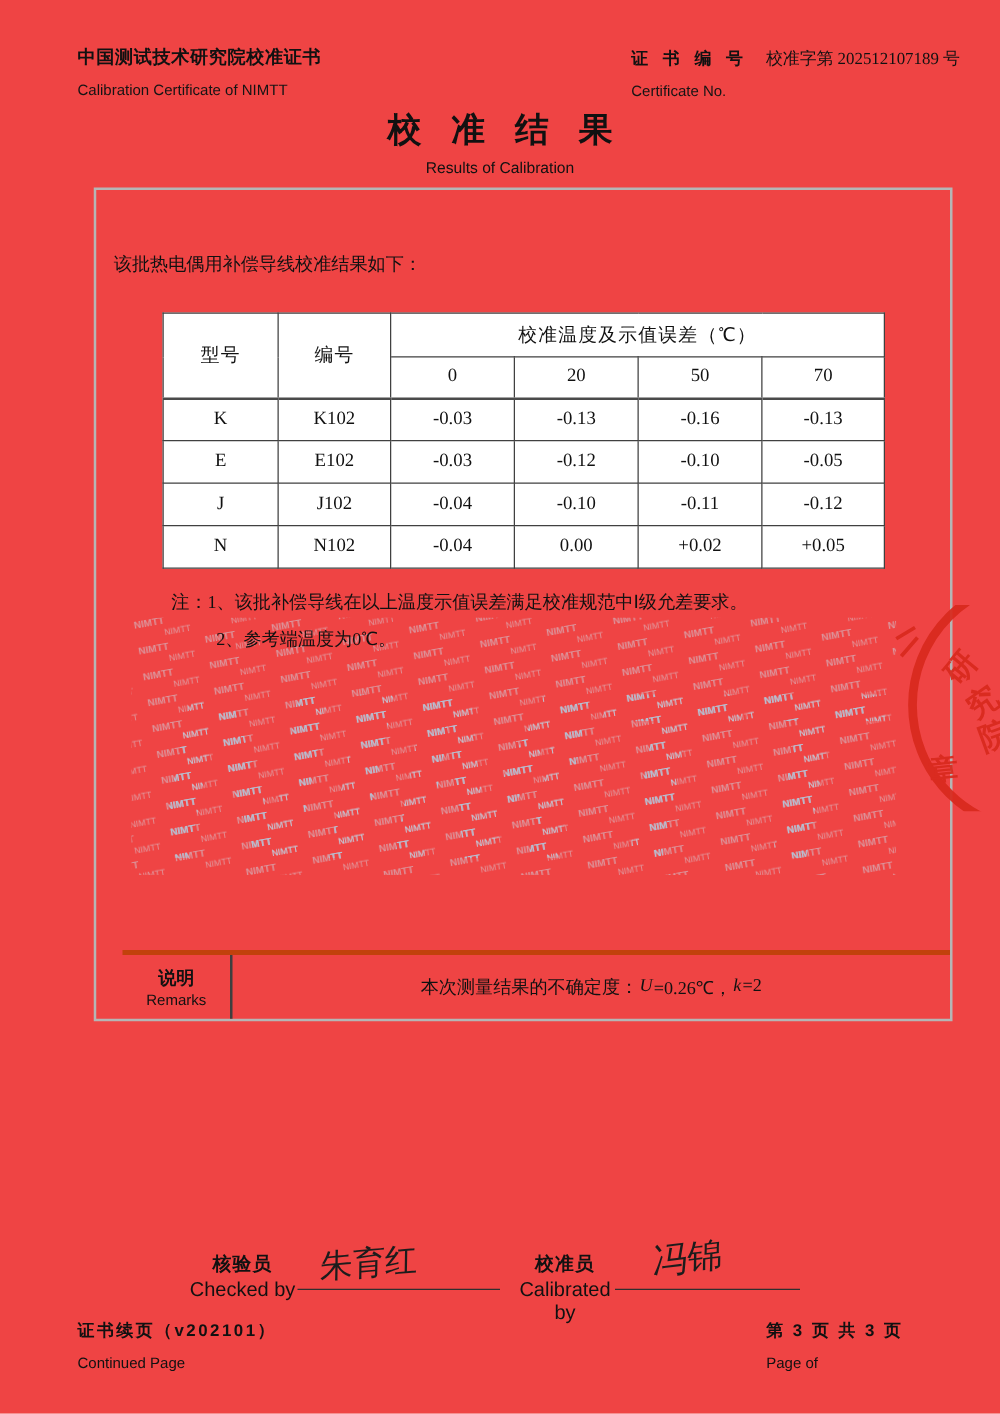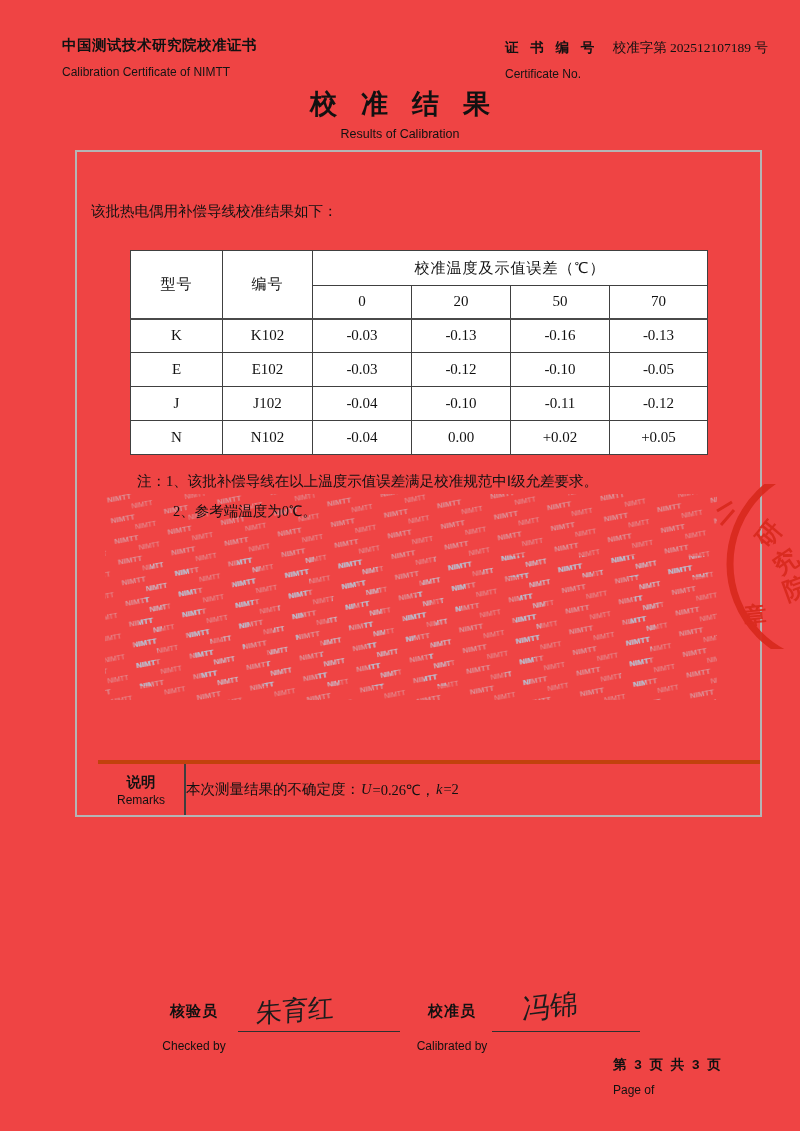--- a/index.html
+++ b/index.html
@@ -56,30 +56,30 @@
   .blank-label {
     position:absolute; left:0; right:0; top:405px; text-align:center;
     font-size:15px; letter-spacing:4px; font-family:"Liberation Serif", serif;
   }
 
   
   .remarks { position:absolute; left:0; right:0; bottom:0; height:55px; border-top:4px solid #c2410c; display:flex; background:transparent;margin-left:21px; }
   .remarks-label { width:88px; border-right:2px solid #3f3f3f; display:flex; flex-direction:column; align-items:center; justify-content:center; }
   .remarks-label .r-cn { font-size:14.5px; font-weight:700; }
   .remarks-label .r-en { font-size:12px; margin-top:1px; }
-  .remarks-body { flex:1; display:flex; align-items:center; justify-content:flex-start; font-size:14.5px; font-family:"Liberation Serif", serif; }
+  .remarks-body { flex:1; display:flex; align-items:center; justify-content:center; font-size:14.5px; font-family:"Liberation Serif", serif; }
   .remarks-body .it { font-style:italic; padding:0 1px; }
 
   
   .stamp { position:absolute; left:712px; top:484px; z-index:5; opacity:.92; }
 
   
   .sig-label { position:absolute; text-align:center; }
   .sig-label .s-cn { font-size:15px; font-weight:700; letter-spacing:1px; }
-  .sig-label .s-en { font-size:12px; margin-top:18px; }
+  .sig-label .s-en { font-size:16px; margin-top:3px; }
   .sig-label-checked { left:150px; top:1002px; width:88px; }
   .sig-label-cal { left:406px; top:1002px; width:92px; }
   .sig-line { position:absolute; border-top:1.5px solid #2f2f2f; height:0; }
   .sig-line-1 { left:238px; top:1031px; width:162px; }
   .sig-line-2 { left:492px; top:1031px; width:148px; }
   .sig-name {
     position:absolute; font-family:cursive; color:#1c1c1c; white-space:nowrap; z-index:6;
   }
   .sig-name-1 { left:256px; top:993px; font-size:26px; transform:rotate(-5deg) skewX(-6deg); }
   .sig-name-2 { left:522px; top:988px; font-size:28px; transform:rotate(-7deg) skewX(-8deg); }
@@ -222,18 +222,22 @@
   <div class="sig-line sig-line-1"></div>
   <div class="sig-name sig-name-1">朱育红</div>
 
   <div class="sig-label sig-label-cal">
     <div class="s-cn">校准员</div>
     <div class="s-en">Calibrated by</div>
   </div>
   <div class="sig-line sig-line-2"></div>
   <div class="sig-name sig-name-2">冯锦</div>
 
+  <div class="footer-left">
+    <div class="f-cn">证书续页（v202101）</div>
+    <div class="f-en">Continued Page</div>
+  </div>
   <div class="footer-right">
     <div class="f-cn">第 3 页 共 3 页</div>
     <div class="f-en">Page of</div>
   </div>
 
 </div>
 
 </body></html>

